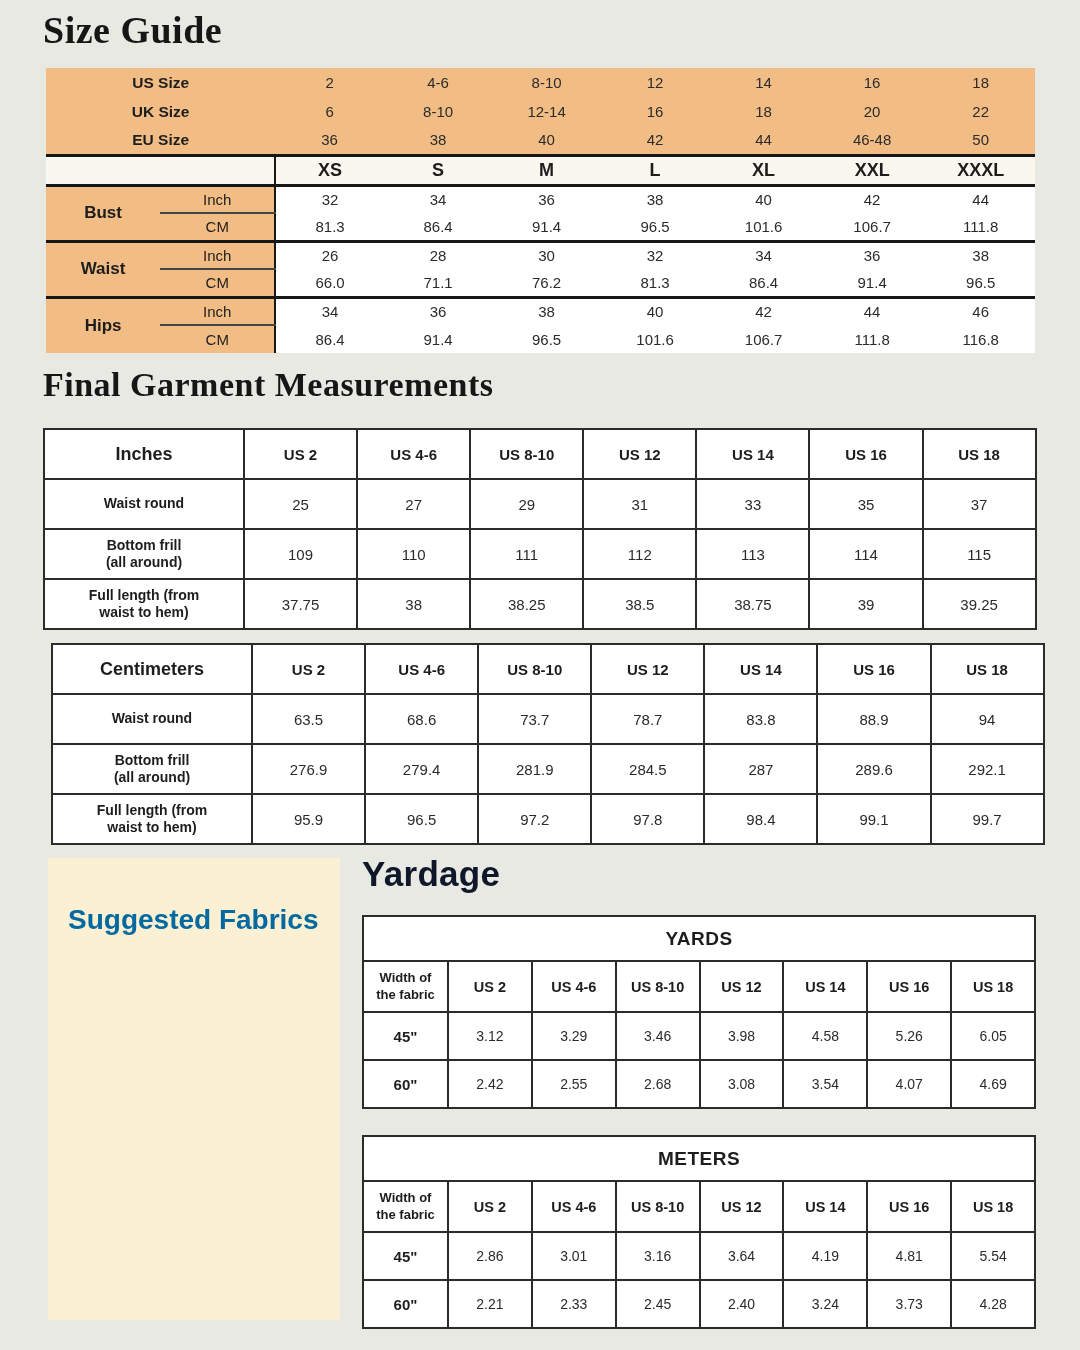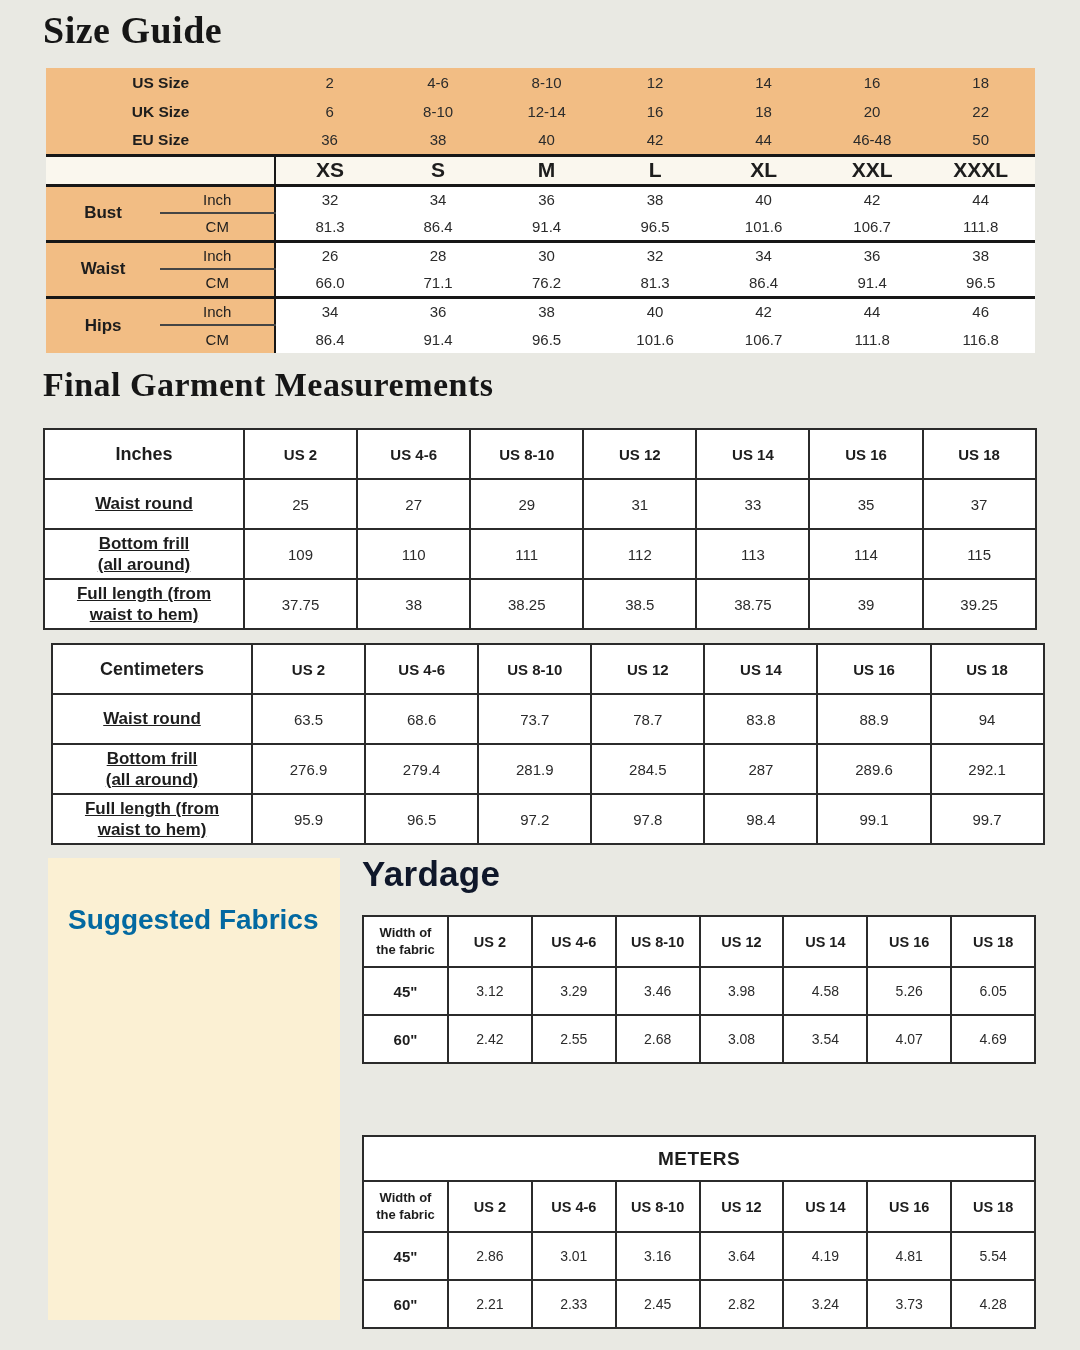--- a/index.html
+++ b/index.html
@@ -34,41 +34,41 @@
   #sg-table table { border-collapse:collapse; table-layout:fixed; width:989px; }
   .c-lab1 { width:114px; } .c-lab2 { width:115px; } .c-data { width:108.4px; }
 
   .conv-row th, .conv-row td { background:#F2BD84; height:29px; }
   .conv-label { font-weight:700; font-size:15.5px; text-align:center; }
   .conv-val   { font-size:15px; text-align:center; color:#2b2b2b; }
 
   .letter-row td {
     background:#FAF7EE; height:30px;
     border-top:3px solid #171717; border-bottom:3px solid #171717;
-    font-weight:700; font-size:21px; text-align:center;
+    font-weight:700; font-size:18px; text-align:center;
   }
   .letter-pad { border-right:2px solid #171717; }
 
   .m-label  { background:#F2BD84; font-weight:700; font-size:17px; text-align:center; }
   .u-label  {
     background:#F2BD84; font-size:15px; font-weight:400; text-align:center;
     border-right:2px solid #171717; height:24px;
   }
   .u-inch   { border-bottom:2px solid #454545; }
   .b-val    { background:#ffffff; text-align:center; font-size:15px; color:#2b2b2b; height:28px; }
   .group-start th, .group-start td { border-top:3px solid #171717; }
 
   
   .grid { border-collapse:collapse; table-layout:fixed; width:992px; background:#ffffff; }
   .grid th, .grid td { border:2px solid #2b2b2b; text-align:center; vertical-align:middle; }
   .gc-label { width:200px; } .gc-data { width:113.1px; }
   .grid tr  { height:50px;border-radius:13px; }
   .g-unit   { font-size:18px; font-weight:700; }
   .g-size   { font-size:15px; font-weight:700; }
-  .g-rlabel { font-size:17px; font-weight:700; white-space:pre-line; line-height:1.25;text-decoration:underline; }
+  .g-rlabel { font-size:14px; font-weight:700; white-space:pre-line; line-height:1.25; }
   .g-val    { font-size:15px; font-weight:400; color:#2b2b2b; }
 
   
   .ygrid { border-collapse:collapse; table-layout:fixed; width:672px; background:#ffffff; }
   .ygrid th, .ygrid td { border:2px solid #2b2b2b; text-align:center; vertical-align:middle; }
   .yc-label { width:85px; } .yc-data { width:83.86px; }
   .y-unit-row th { height:45px; font-size:19px; font-weight:700; letter-spacing:0.5px; }
   .y-head th { height:51px; }
   .y-wlabel { font-size:13px; font-weight:700; white-space:pre-line; line-height:1.3; }
   .y-size   { font-size:14.5px; font-weight:700; }
@@ -348,20 +348,23 @@
         <col class="yc-label">
         <col class="yc-data">
           <col class="yc-data">
           <col class="yc-data">
           <col class="yc-data">
         <col class="yc-data">
           <col class="yc-data">
           <col class="yc-data">
       </colgroup>
       <tbody>
+          <tr class="y-unit-row">
+            <th class="y-unit" colspan="8">YARDS</th>
+          </tr>
           <tr class="y-head">
             <th class="y-wlabel">Width of
 the fabric</th>
             <th class="y-size">US 2</th>
             <th class="y-size">US 4-6</th>
             <th class="y-size">US 8-10</th>
             <th class="y-size">US 12</th>
             <th class="y-size">US 14</th>
             <th class="y-size">US 16</th>
             <th class="y-size">US 18</th>
@@ -425,21 +428,21 @@
             <td class="y-val">3.64</td>
             <td class="y-val">4.19</td>
             <td class="y-val">4.81</td>
             <td class="y-val">5.54</td>
           </tr>
           <tr class="y-data">
             <th class="y-rlabel">60"</th>
             <td class="y-val">2.21</td>
             <td class="y-val">2.33</td>
             <td class="y-val">2.45</td>
-            <td class="y-val">2.82</td>
+            <td class="y-val">2.40</td>
             <td class="y-val">3.24</td>
             <td class="y-val">3.73</td>
             <td class="y-val">4.28</td>
           </tr>
         </tbody>
     </table>
   </div>
 
 </div>
 

